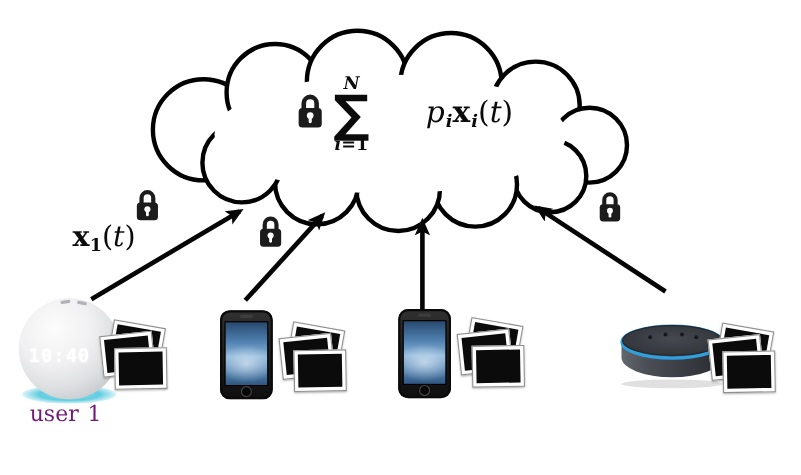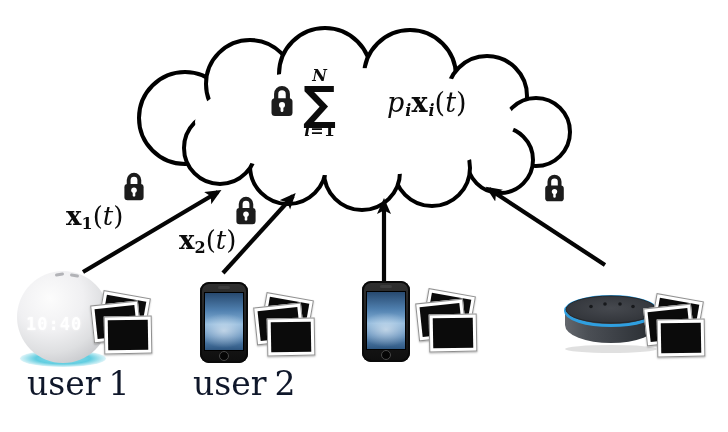--- a/index.html
+++ b/index.html
@@ -20,21 +20,21 @@
   sub.ssub.bold { font-weight:800; }
 
   
   .lock { position:absolute; }
   .link-label { position:absolute; font-size:26px; white-space:nowrap; }
   .link-label b { font-weight:700; }
   .link-label sub { font-size:16px; font-weight:700; vertical-align:-0.25em; }
   .link-label sub.italic, .it { font-style:italic; }
 
   
-  .user-label { position:absolute; font-size:33px; color:#0f172a; white-space:nowrap; }
+  .user-label { position:absolute; font-size:20px; color:#701a75; white-space:nowrap; }
   .user-label .num { margin-left:8px; font-weight:500; }
   .user-label i.num { font-style:italic; }
 
   
   .echo { position:absolute; left:17px; top:268px; width:92px; height:102px; }
   .echo .glow { position:absolute; left:3px; top:82px; width:86px; height:17px; border-radius:50%;
     background:radial-gradient(ellipse at 50% 50%, #93e4ef 0%, #62cde0 45%, rgba(200,240,248,0) 78%); }
   .echo .ball { position:absolute; left:0; top:3px; width:92px; height:92px; border-radius:50%;
     background:radial-gradient(circle at 36% 30%, #fcfcfc 0%, #f0f0f2 38%, #dedfe1 62%, #c3c4c8 85%, #afb0b4 100%); }
   .echo .btn1,.echo .btn2 { position:absolute; height:3px; border-radius:2px; background:#b2b3b7; }
@@ -136,21 +136,20 @@
   <span class="lock" style="left:542px; top:173px;">
     <svg width="25" height="31" viewBox="0 0 24 30">
         <path d="M7 13.5 V8.5 a5 5 0 0 1 10 0 V13.5" fill="none" stroke="#1c1c1c" stroke-width="3.6"></path>
         <rect x="3" y="12.2" width="18" height="15.2" rx="3" fill="#1c1c1c"></rect>
         <circle cx="12" cy="18" r="2.6" fill="#ffffff"></circle>
         <rect x="10.8" y="19.2" width="2.4" height="4.8" rx="1.1" fill="#ffffff"></rect>
       </svg>
   </span>
 
   <div class="link-label" style="left:66px; top:201px;"><b>x</b><sub>1</sub><span>(</span><span class="it">t</span><span>)</span></div>
-  <div class="link-label" style="left:179px; top:225px;"><b>x</b><sub>2</sub><span>(</span><span class="it">t</span><span>)</span></div>
 
   <div class="echo">
     <div class="glow"></div>
     <div class="ball"></div>
     <div class="btn1"></div>
     <div class="btn2"></div>
     <div class="clock">10:40</div>
   </div>
   <div class="photos" style="left:90px; top:294px;">
     <div class="photo p1"></div>
@@ -207,15 +206,14 @@
       </g>
     </svg>
   </div>
   <div class="photos" style="left:643px; top:297px;">
     <div class="photo p1"></div>
     <div class="photo p2"></div>
     <div class="photo p3"></div>
   </div>
 
   <div class="user-label" style="left:27px; top:364px;"><span>user</span><span class="num">1</span></div>
-  <div class="user-label" style="left:193px; top:364px;"><span>user</span><span class="num">2</span></div>
 
 </div>
 
 </body></html>

